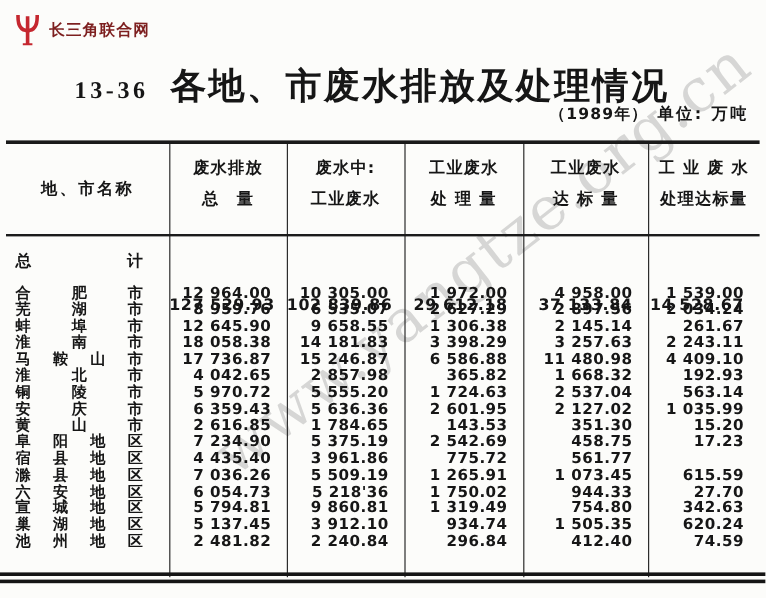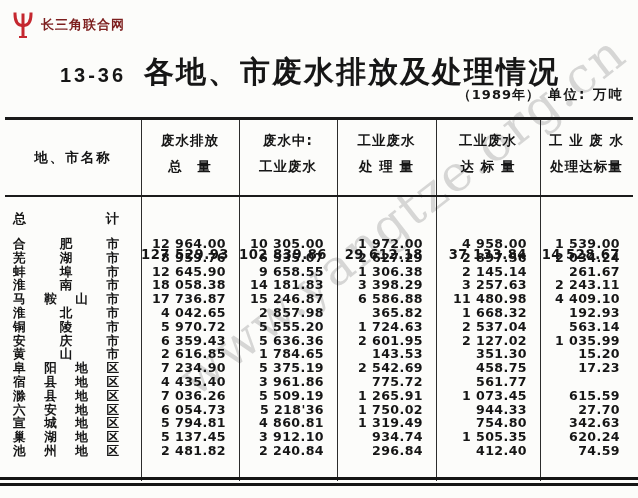--- a/index.html
+++ b/index.html
@@ -17,21 +17,21 @@
     color:#8f8f8f;opacity:.34;z-index:1;user-select:none;
   }
   
   .logo{position:absolute;left:12px;top:12px;display:flex;align-items:center;gap:7px;z-index:3;}
   .logo svg{display:block;}
   .logo-text{font-size:13px;font-weight:bold;color:#7d1f1f;letter-spacing:1px;}
   .title-line{
     position:absolute;left:0;top:52px;width:620px;z-index:3;
     display:flex;justify-content:center;align-items:baseline;gap:18px;
   }
-  .table-no{font-family:Liberation Sans, sans-serif;font-size:20px;letter-spacing:3px;font-weight:bold;}
+  .table-no{font-family:Liberation Serif, serif;font-size:20px;letter-spacing:3px;font-weight:bold;}
   .main-title{font-size:30px;font-weight:bold;letter-spacing:2px;}
   .year-line{position:absolute;left:0;top:86px;width:540px;text-align:right;
     font-size:13px;font-weight:bold;letter-spacing:1px;z-index:3;}
   .unit-label{position:absolute;top:86px;right:14px;font-size:13.5px;font-weight:bold;letter-spacing:2px;z-index:3;}
   
   .table{
     position:absolute;left:5px;top:117px;width:628px;height:361px;
     border-top:3px solid #1a1a1a;z-index:2;
   }
   .divider{position:absolute;top:0;bottom:0;width:1px;background:#2c2c2c;z-index:1;}
@@ -305,21 +305,21 @@
         </div>
 
         <div class="row">
           <div class="name">
             <span>宣</span>
             <span>城</span>
             <span>地</span>
             <span>区</span>
           </div>
           <div class="v">5 794.81</div>
-          <div class="v">4 860.81</div>
+          <div class="v">9 860.81</div>
           <div class="v">1 319.49</div>
           <div class="v">754.80</div>
           <div class="v">342.63</div>
         </div>
 
         <div class="row">
           <div class="name">
             <span>巢</span>
             <span>湖</span>
             <span>地</span>

